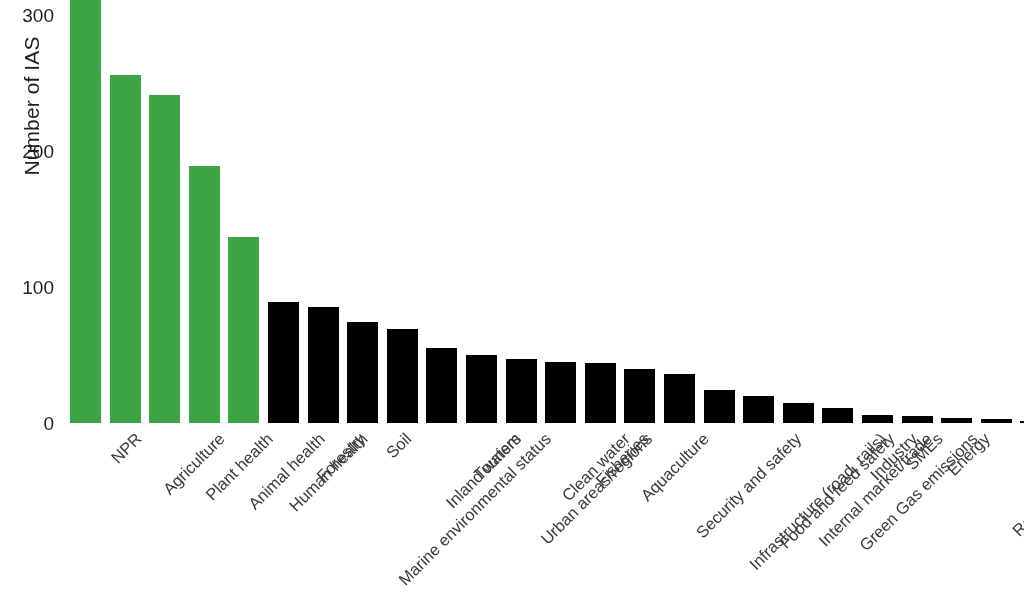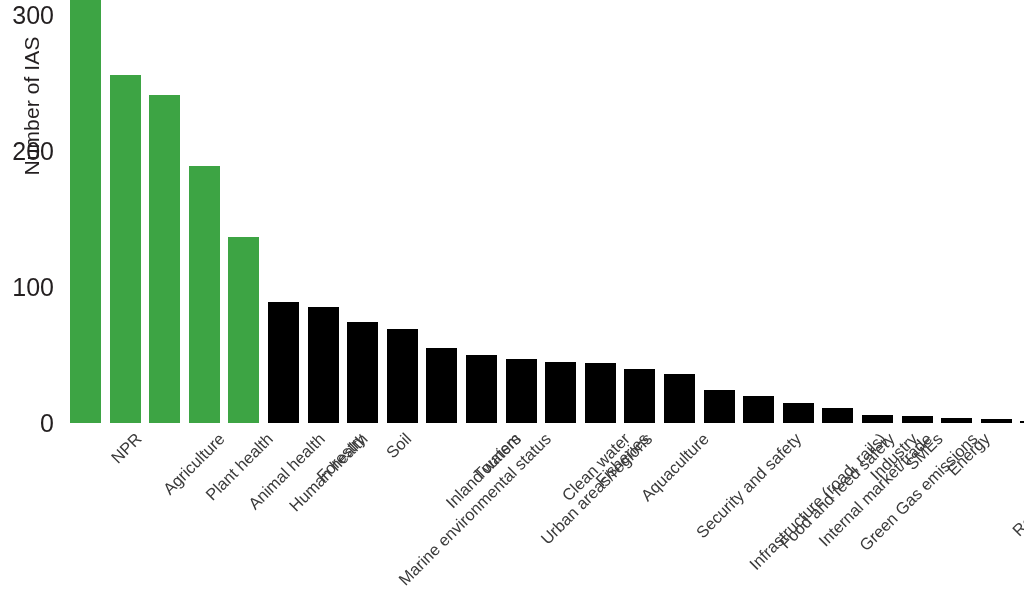--- a/index.html
+++ b/index.html
@@ -41,21 +41,21 @@
   .y-ticks {
     position: absolute;
     left: 0;
     top: 0;
     width: 64px;
     height: 440px;
   }
   .y-tick {
     position: absolute;
     right: 10px;
-    font-size: 25px;
+    font-size: 19px;
     line-height: 1;
     color: #231f20;
     white-space: nowrap;
     transform: translateY(-50%);
   }
 
   
   .plot {
     position: absolute;
     left: 62px;

